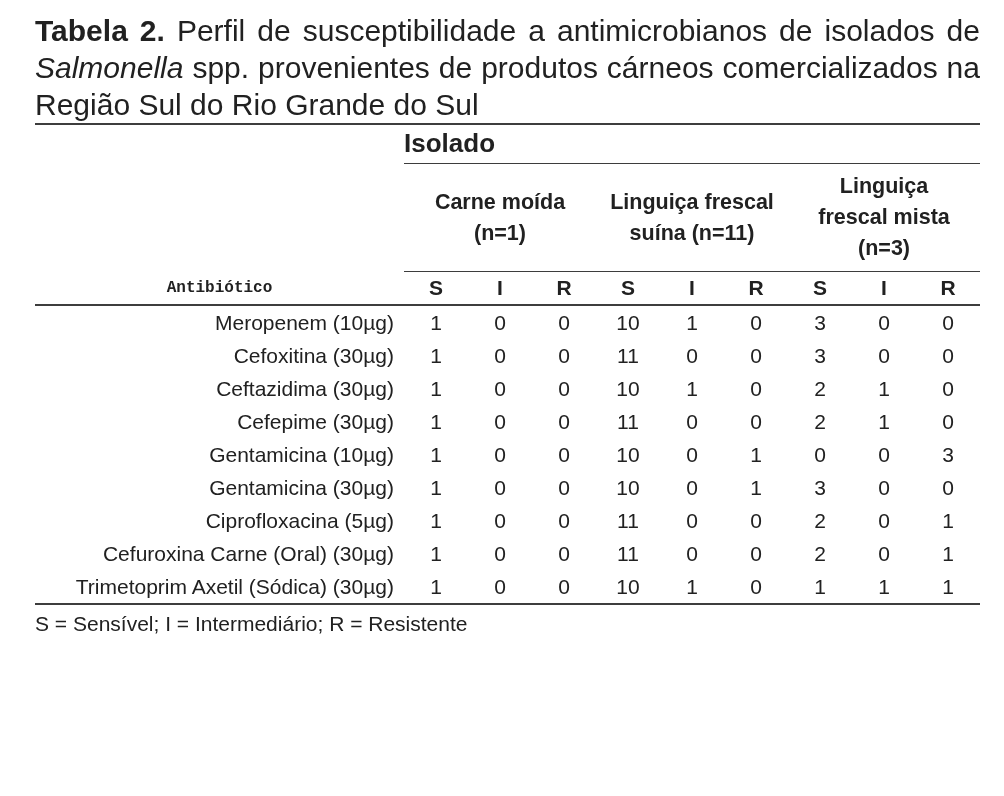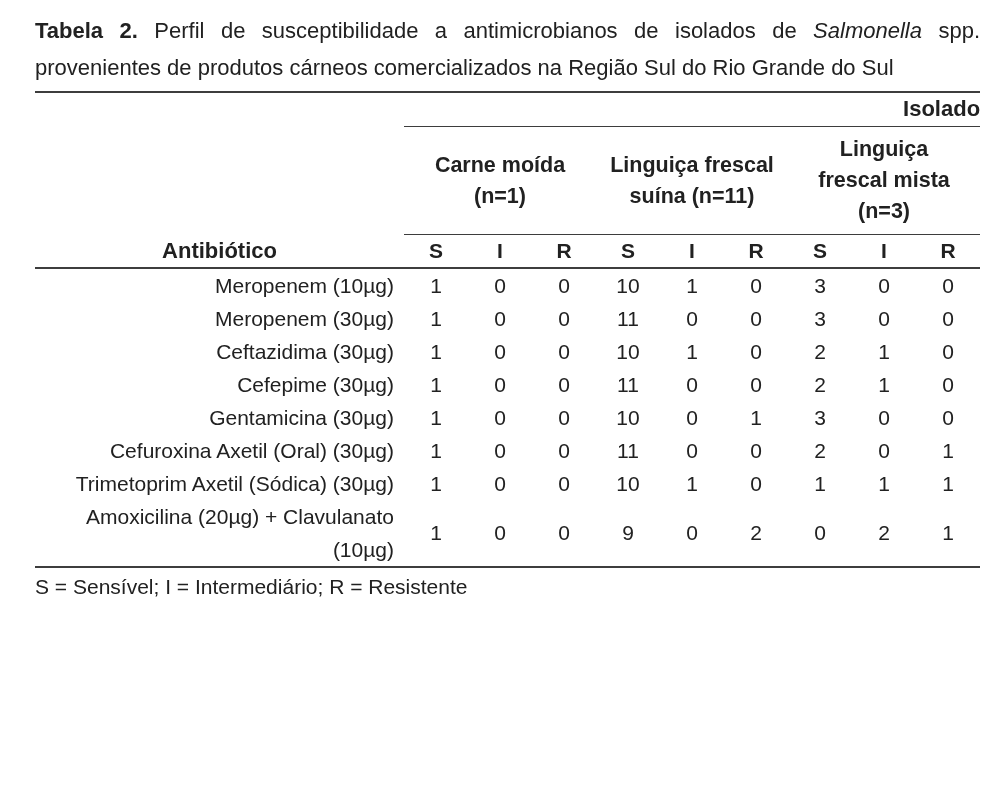--- a/index.html
+++ b/index.html
@@ -10,66 +10,65 @@
     color: #212121;
   }
   .page {
     width: 1004px;
     height: 796px;
     padding: 12px 24px 0 35px;
     background: #ffffff;
     overflow: hidden;
   }
   .caption {
-    font-size: 22px;
+    font-size: 30px;
     line-height: 37px;
     text-align: justify;
-    margin-bottom: 5px;
     width: 945px;
   }
   .caption strong { font-weight: 700; }
   .caption em { font-style: italic; }
 
   table.susceptibility {
     border-collapse: collapse;
     table-layout: fixed;
     width: 945px;
     border-top: 2px solid #3d3d3d;
     border-bottom: 2px solid #3d3d3d;
   }
   col.c-name { width: 369px; }
   col.c-val  { width: 64px; }
 
   th, td { font-size: 21px; font-weight: 400; }
 
   .isolado-cell {
     font-weight: 700;
-    font-size: 22px;
-    text-align: right;
+    font-size: 26px;
+    text-align: left;
     padding: 3px 0 4px 0;
     border-bottom: 1.5px solid #3d3d3d;
   }
   .group-cell {
     font-weight: 700;
     font-size: 21.5px;
     text-align: center;
     vertical-align: middle;
     line-height: 31px;
     padding: 7px 0;
     border-bottom: 1.5px solid #3d3d3d;
   }
   .group-line { display: block; }
   .sir-row th {
     font-weight: 700;
     text-align: center;
     height: 33px;
     vertical-align: middle;
     border-bottom: 2px solid #3d3d3d;
   }
-  .sir-row th.antibiotic-h { font-size: 22px; }
+  .sir-row th.antibiotic-h { font-size: 16px; font-family: Liberation Mono, monospace; }
 
   tbody td {
     line-height: 33px;
     vertical-align: middle;
     text-align: center;
   }
   tbody td.name {
     text-align: right;
     padding-right: 10px;
   }
@@ -145,21 +144,21 @@
     <td class="val">0</td>
     <td class="val">0</td>
     <td class="val">10</td>
     <td class="val">1</td>
     <td class="val">0</td>
     <td class="val">3</td>
     <td class="val">0</td>
     <td class="val">0</td>
   </tr>
         <tr>
-    <td class="name">Meropenem (30µg)</td>
+    <td class="name">Cefoxitina (30µg)</td>
     <td class="val">1</td>
     <td class="val">0</td>
     <td class="val">0</td>
     <td class="val">11</td>
     <td class="val">0</td>
     <td class="val">0</td>
     <td class="val">3</td>
     <td class="val">0</td>
     <td class="val">0</td>
   </tr>
@@ -181,64 +180,76 @@
     <td class="val">0</td>
     <td class="val">0</td>
     <td class="val">11</td>
     <td class="val">0</td>
     <td class="val">0</td>
     <td class="val">2</td>
     <td class="val">1</td>
     <td class="val">0</td>
   </tr>
         <tr>
+    <td class="name">Gentamicina (10µg)</td>
+    <td class="val">1</td>
+    <td class="val">0</td>
+    <td class="val">0</td>
+    <td class="val">10</td>
+    <td class="val">0</td>
+    <td class="val">1</td>
+    <td class="val">0</td>
+    <td class="val">0</td>
+    <td class="val">3</td>
+  </tr>
+        <tr>
     <td class="name">Gentamicina (30µg)</td>
     <td class="val">1</td>
     <td class="val">0</td>
     <td class="val">0</td>
     <td class="val">10</td>
     <td class="val">0</td>
     <td class="val">1</td>
     <td class="val">3</td>
     <td class="val">0</td>
     <td class="val">0</td>
   </tr>
         <tr>
-    <td class="name">Cefuroxina Axetil (Oral) (30µg)</td>
+    <td class="name">Ciprofloxacina (5µg)</td>
+    <td class="val">1</td>
+    <td class="val">0</td>
+    <td class="val">0</td>
+    <td class="val">11</td>
+    <td class="val">0</td>
+    <td class="val">0</td>
+    <td class="val">2</td>
+    <td class="val">0</td>
+    <td class="val">1</td>
+  </tr>
+        <tr>
+    <td class="name">Cefuroxina Carne (Oral) (30µg)</td>
     <td class="val">1</td>
     <td class="val">0</td>
     <td class="val">0</td>
     <td class="val">11</td>
     <td class="val">0</td>
     <td class="val">0</td>
     <td class="val">2</td>
     <td class="val">0</td>
     <td class="val">1</td>
   </tr>
         <tr>
     <td class="name">Trimetoprim Axetil (Sódica) (30µg)</td>
     <td class="val">1</td>
     <td class="val">0</td>
     <td class="val">0</td>
     <td class="val">10</td>
     <td class="val">1</td>
     <td class="val">0</td>
     <td class="val">1</td>
     <td class="val">1</td>
-    <td class="val">1</td>
-  </tr>
-        <tr>
-    <td class="name">Amoxicilina (20µg) + Clavulanato (10µg)</td>
-    <td class="val">1</td>
-    <td class="val">0</td>
-    <td class="val">0</td>
-    <td class="val">9</td>
-    <td class="val">0</td>
-    <td class="val">2</td>
-    <td class="val">0</td>
-    <td class="val">2</td>
     <td class="val">1</td>
   </tr>
       </tbody>
   </table>
 
   <p class="legend">S = Sensível; I = Intermediário; R = Resistente</p>
 </div>
 
 </body></html>

